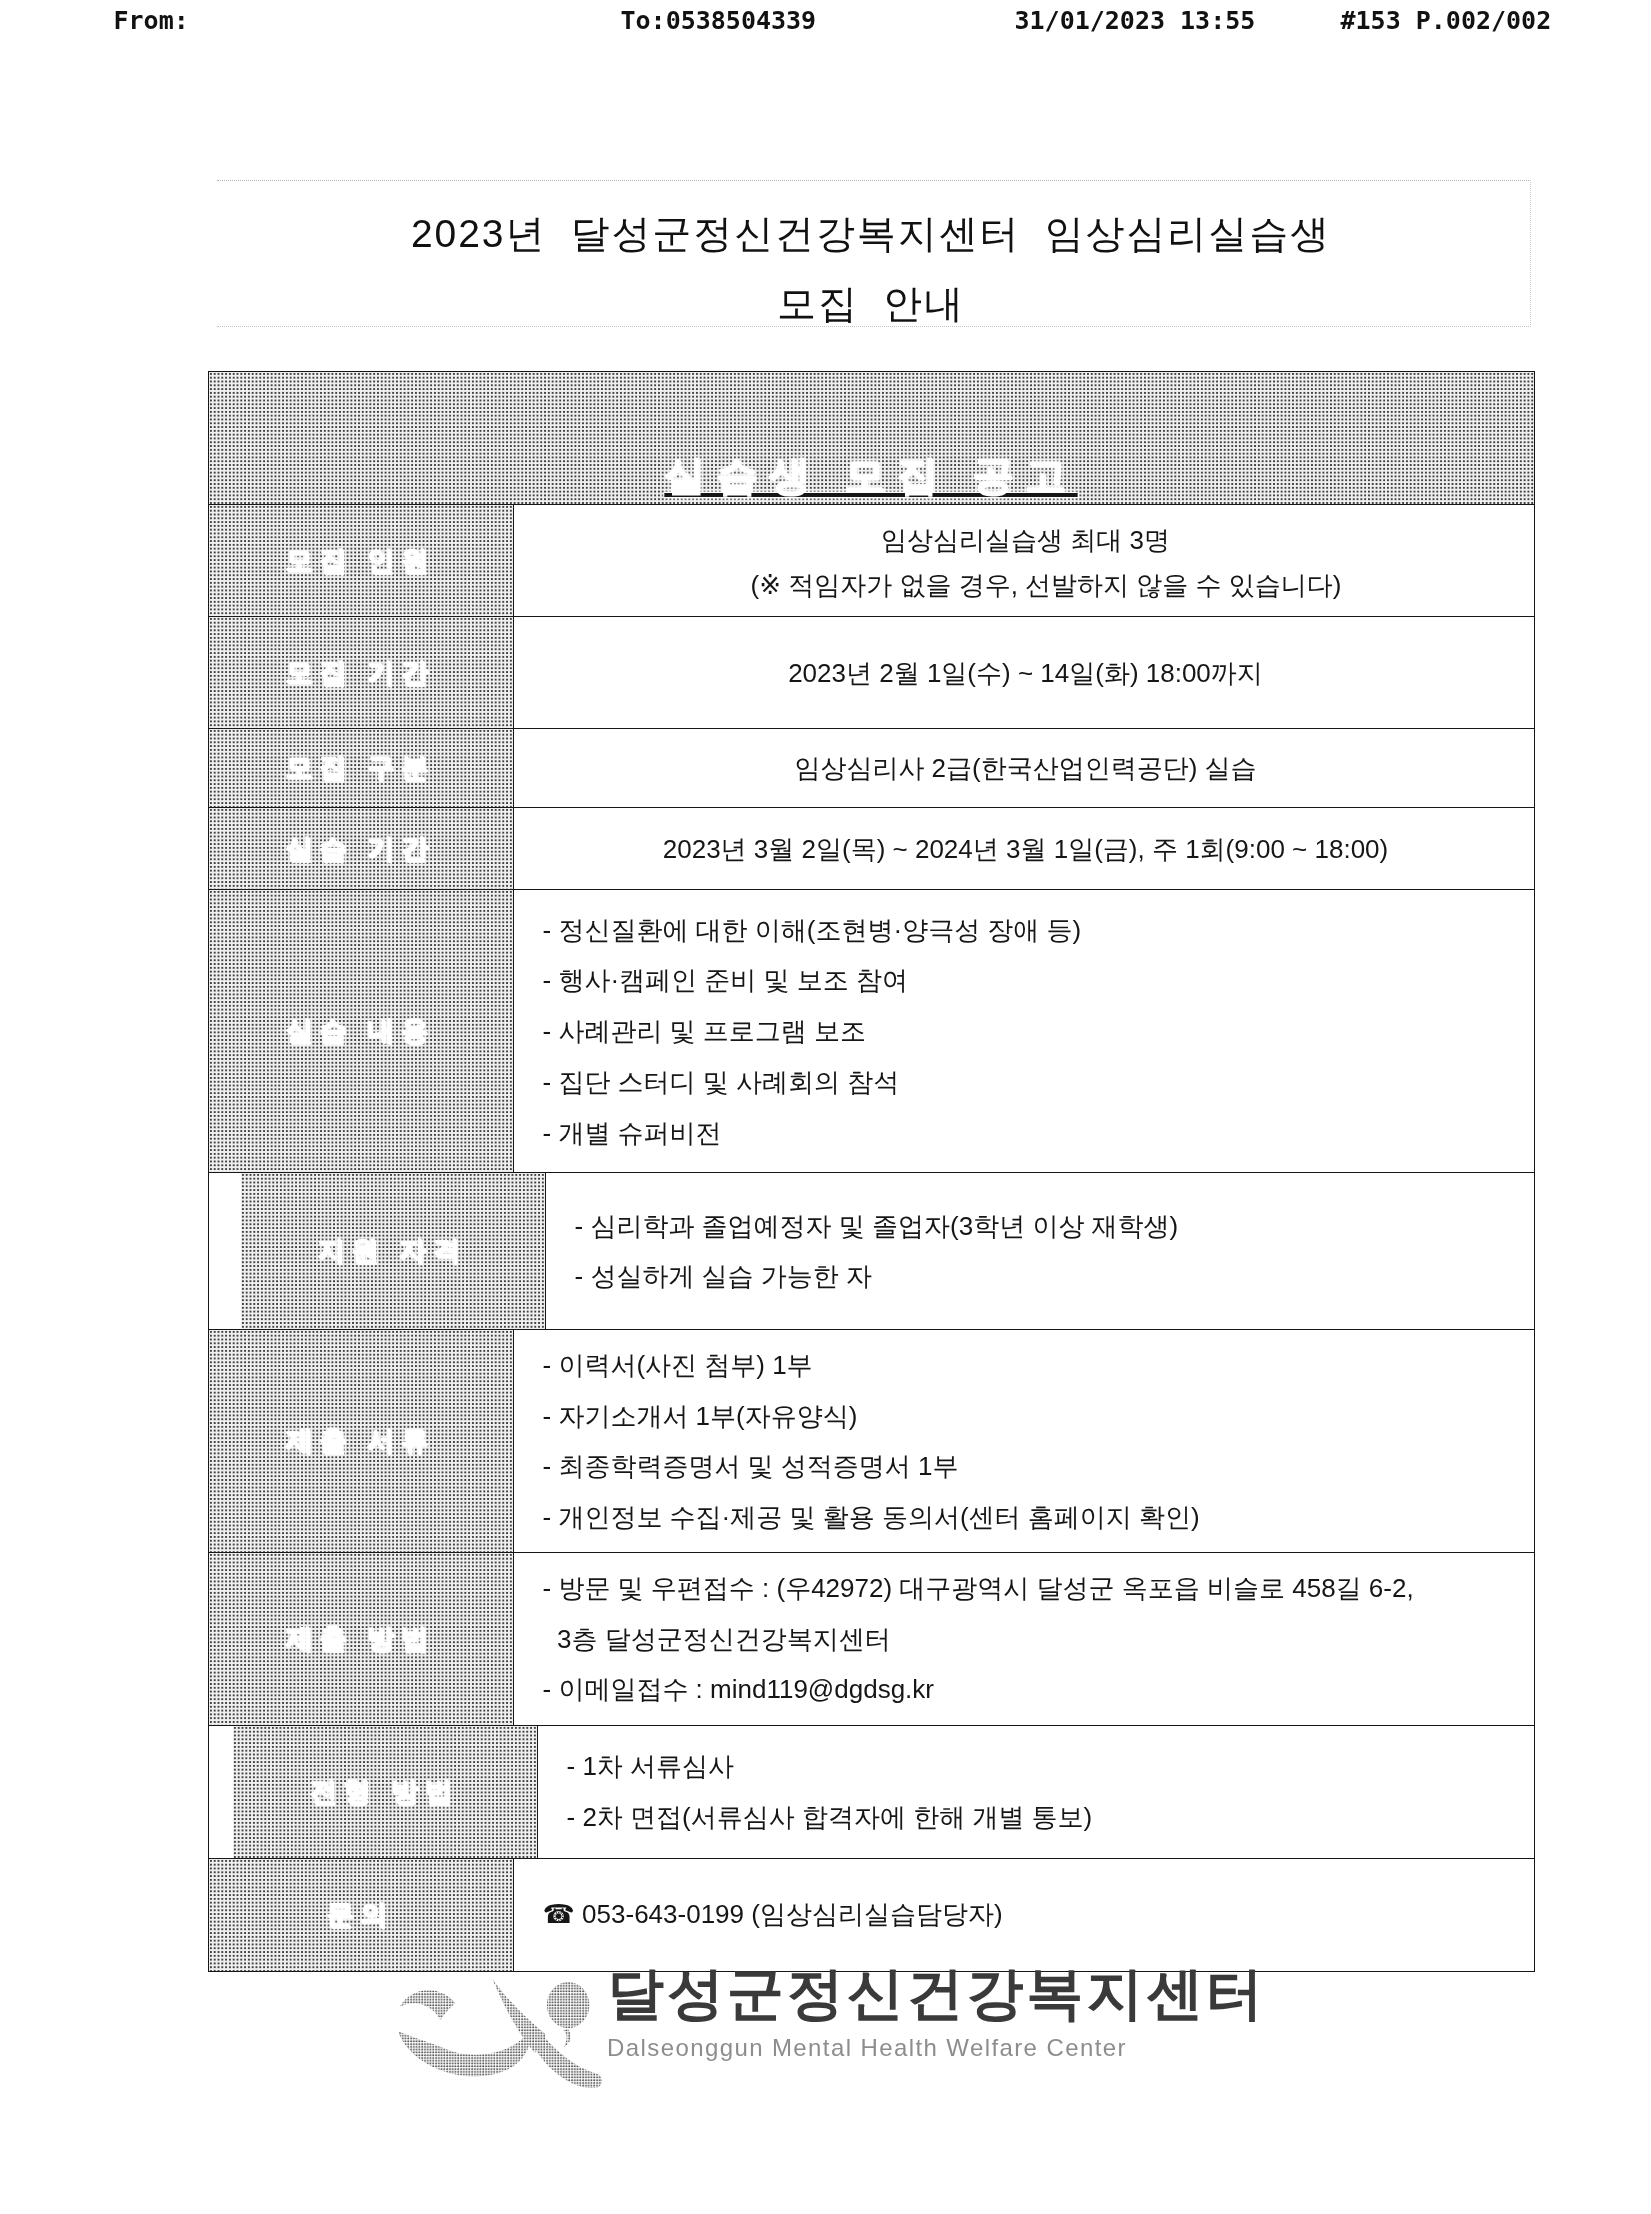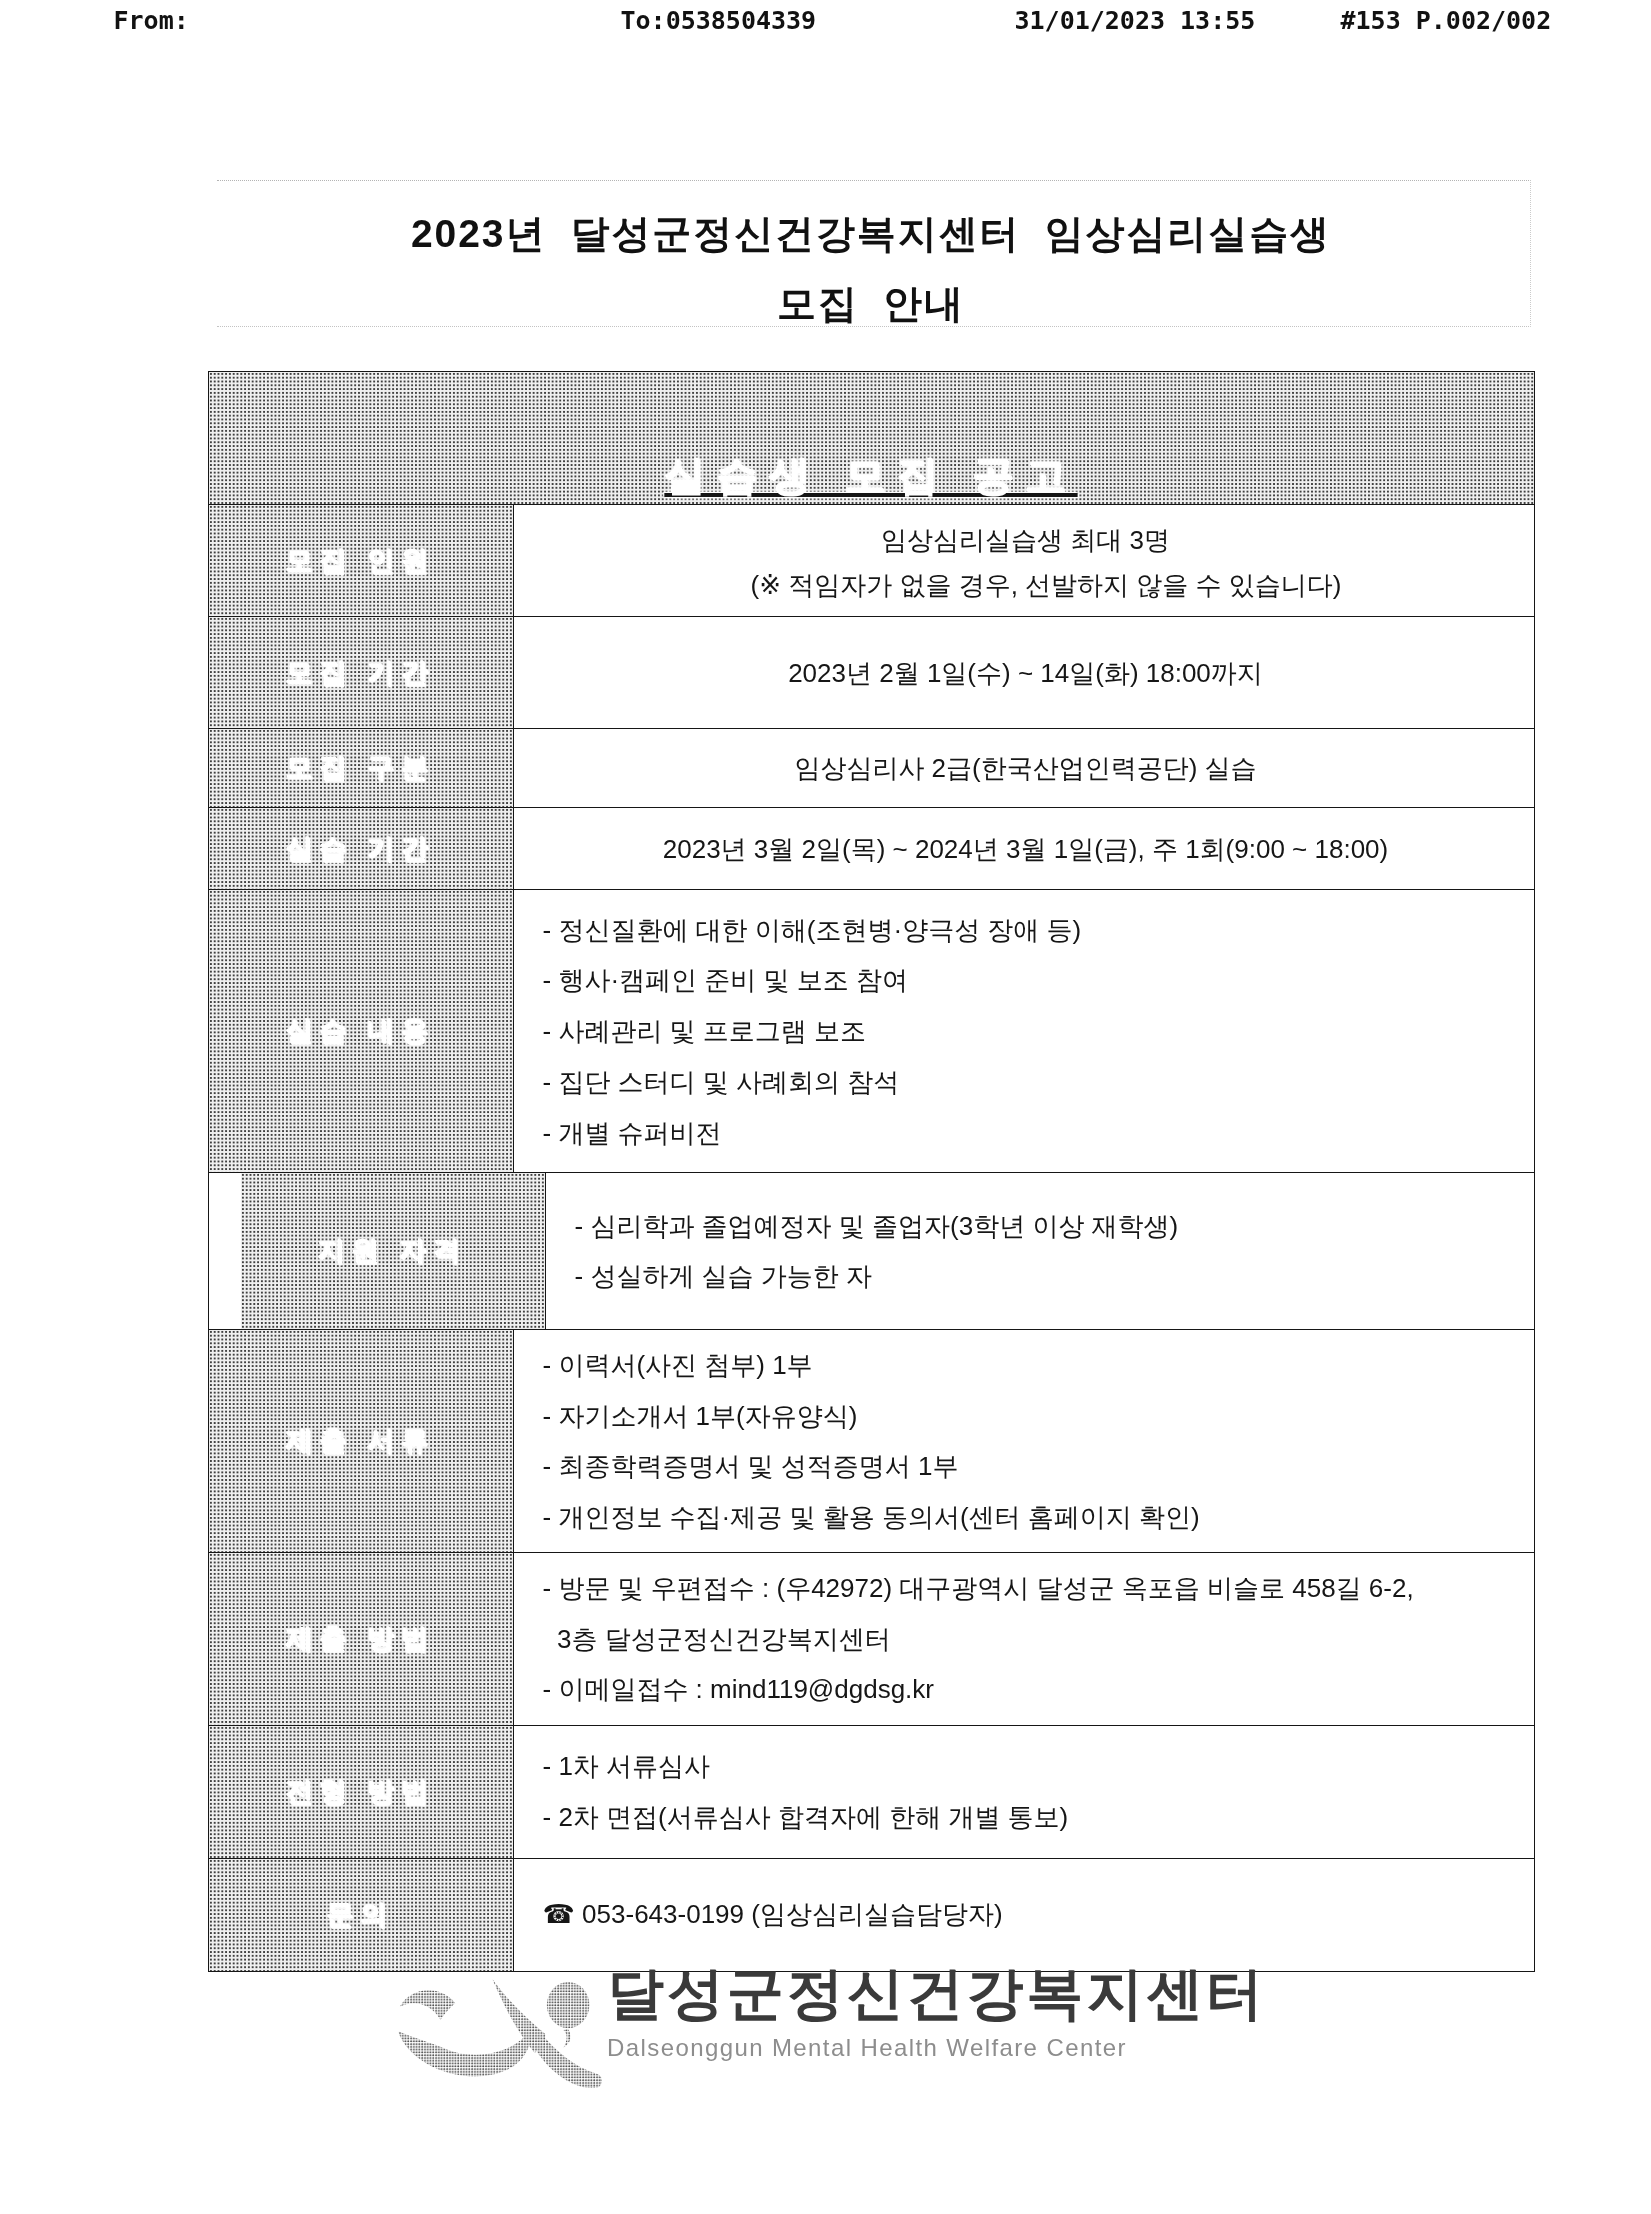--- a/index.html
+++ b/index.html
@@ -31,21 +31,21 @@
     border-top:1.9px dotted rgba(70,70,70,0.40);
     border-bottom:1.9px dotted rgba(70,70,70,0.32);
     border-right:1.9px dotted rgba(70,70,70,0.28);
     pointer-events:none;
   }
 
   
   .doc-title {
     position:absolute; left:178px; top:199px; width:1327px;
     text-align:center;
-    font-size:39px; font-weight:bold; letter-spacing:1.9px; word-spacing:11.5px;
+    font-size:39px; font-weight:normal; letter-spacing:1.9px; word-spacing:11.5px;
     color:#111111; line-height:1.8;
   }
 
   
   .dither {
     background-color:#efefef;
     background-image:radial-gradient(circle, rgba(45,45,45,0.9) 0.8px, rgba(0,0,0,0) 1px);
     background-size:3.8px 3.8px;
   }
 
@@ -193,21 +193,21 @@
         <div class="trow left" style="min-height: 153px;">
           <div class="tlabel dither">
             <span>제출 방법</span>
           </div>
           <div class="tcontent">
             <div class="cline">- 방문 및 우편접수 : (우42972) 대구광역시 달성군 옥포읍 비슬로 458길 6-2,</div>
             <div class="cline">  3층 달성군정신건강복지센터</div>
             <div class="cline">- 이메일접수 : mind119@dgdsg.kr</div>
           </div>
         </div>
-        <div class="trow left" style="min-height: 132px;">
+        <div class="trow left" style="min-height: 132px; padding-left: 24px;">
           <div class="tlabel dither">
             <span>전형 방법</span>
           </div>
           <div class="tcontent">
             <div class="cline">- 1차 서류심사</div>
             <div class="cline">- 2차 면접(서류심사 합격자에 한해 개별 통보)</div>
           </div>
         </div>
         <div class="trow left" style="min-height: 112px;">
           <div class="tlabel dither">

